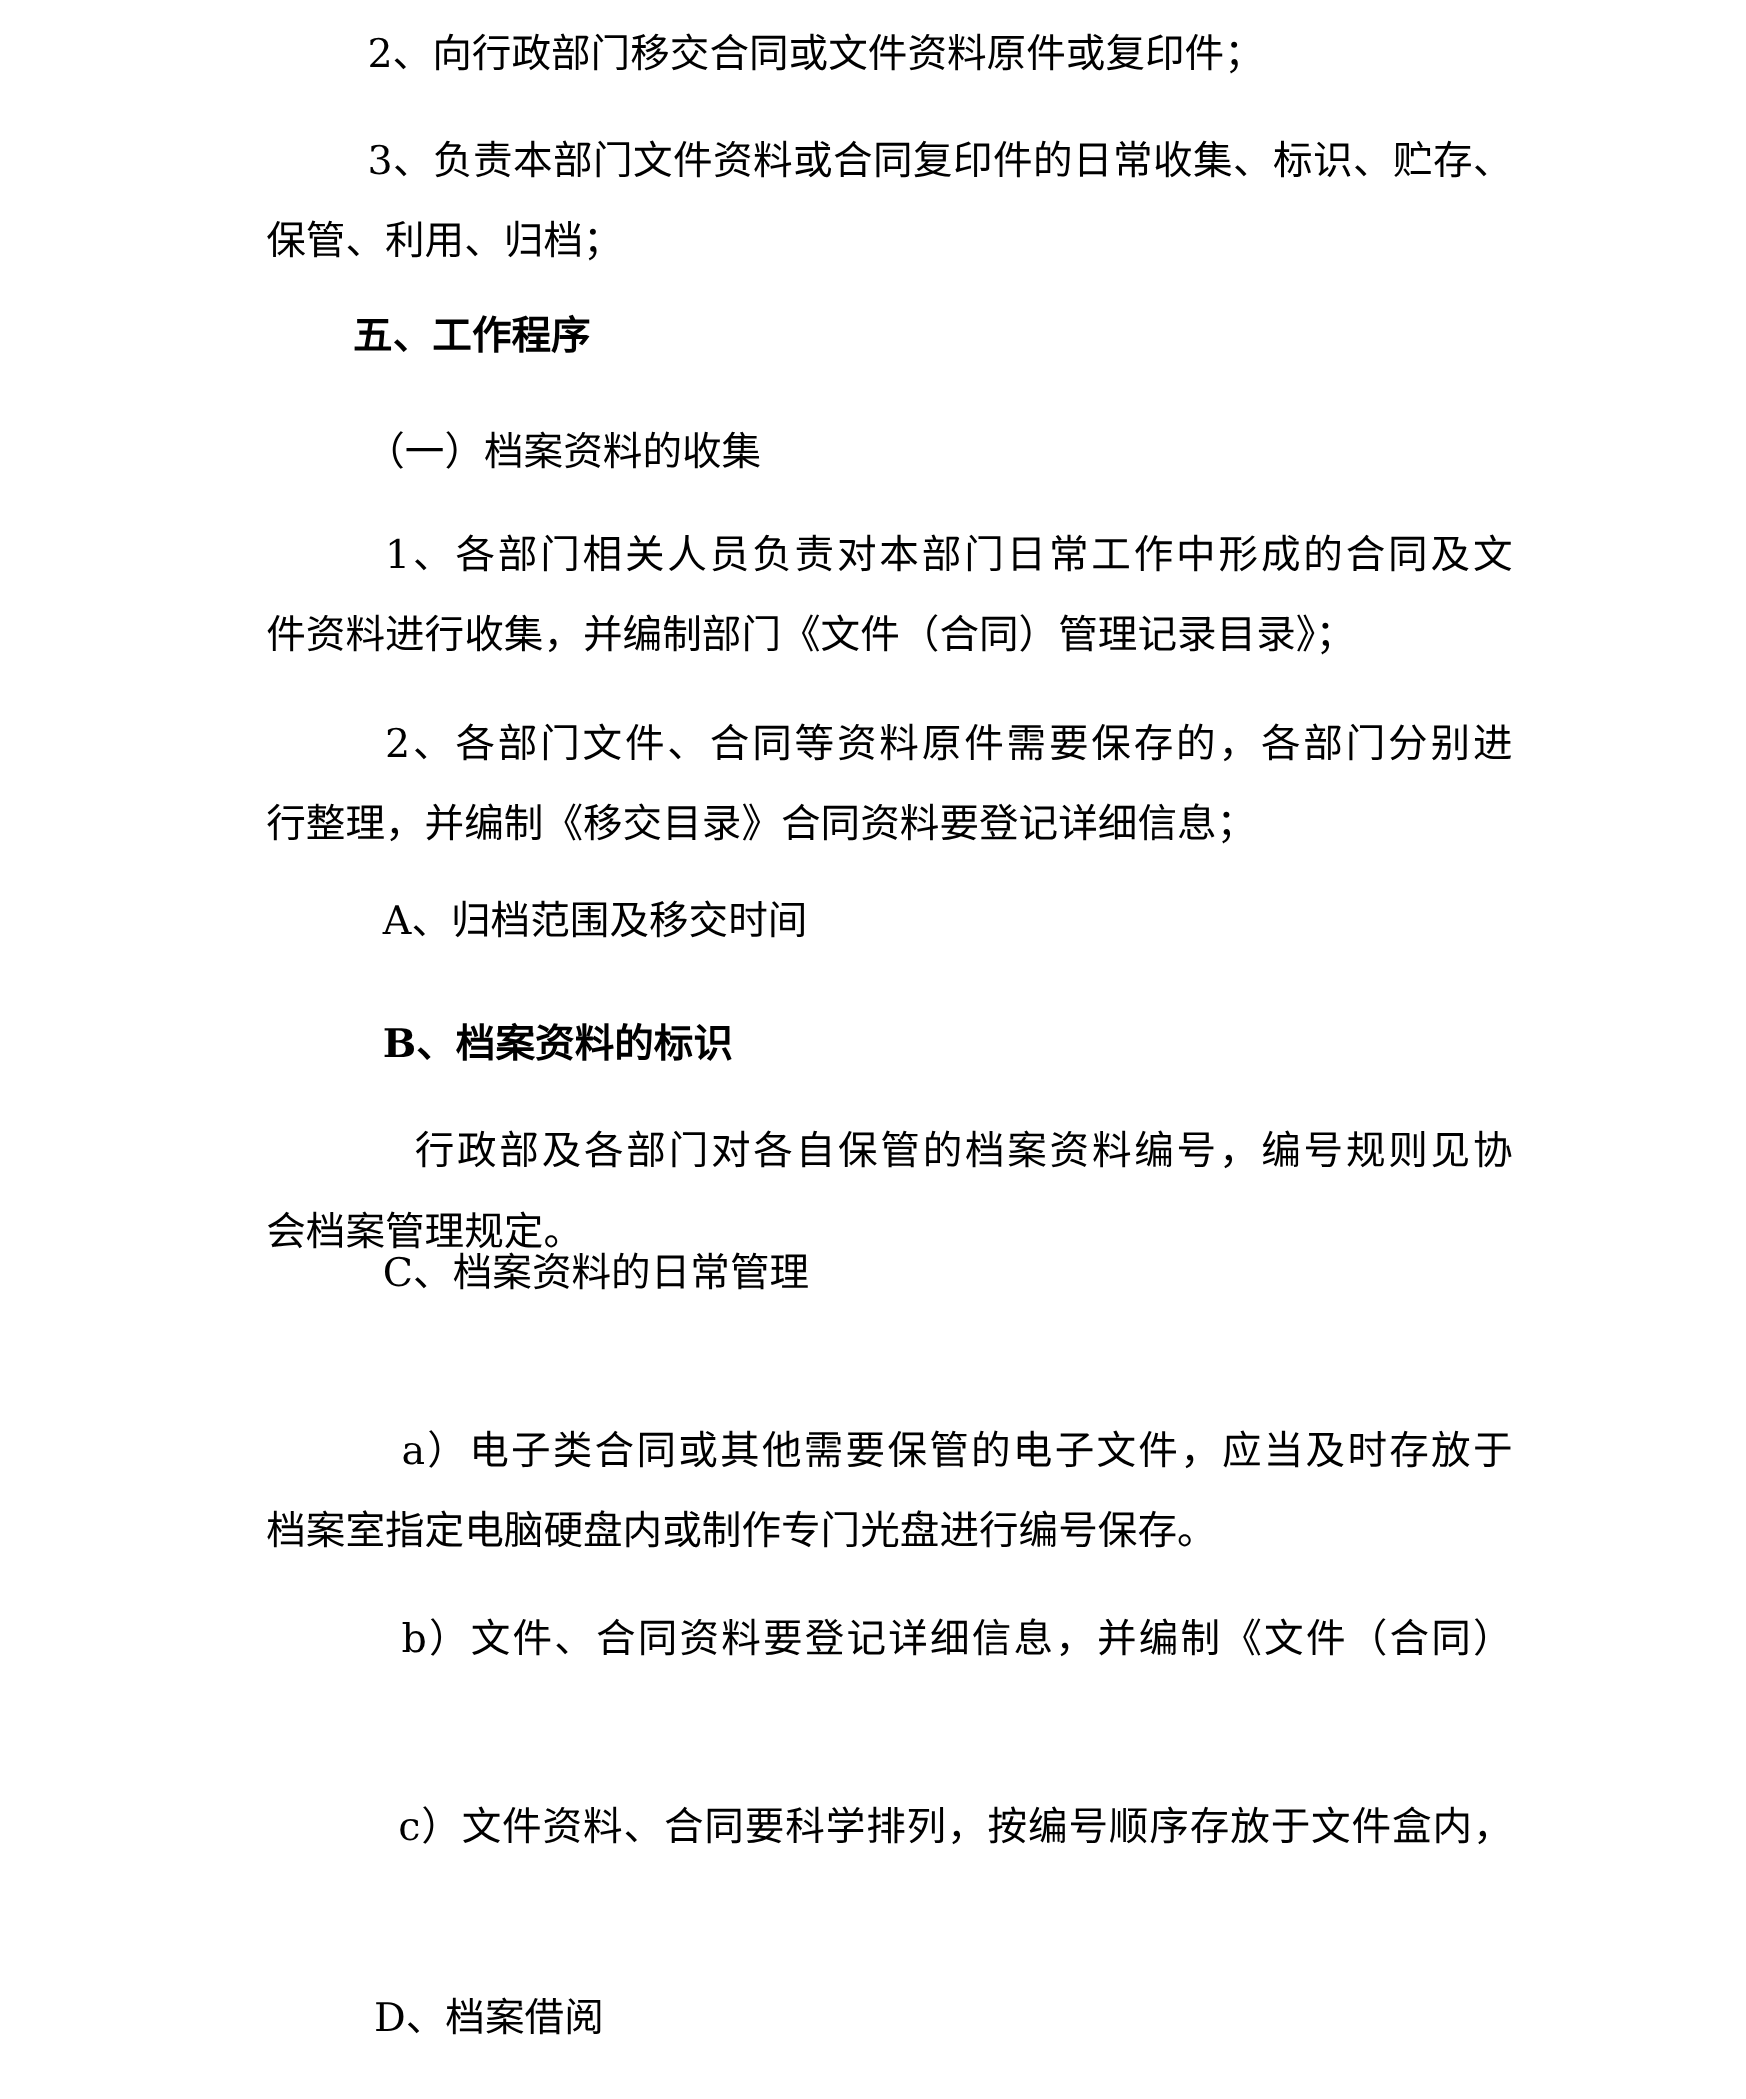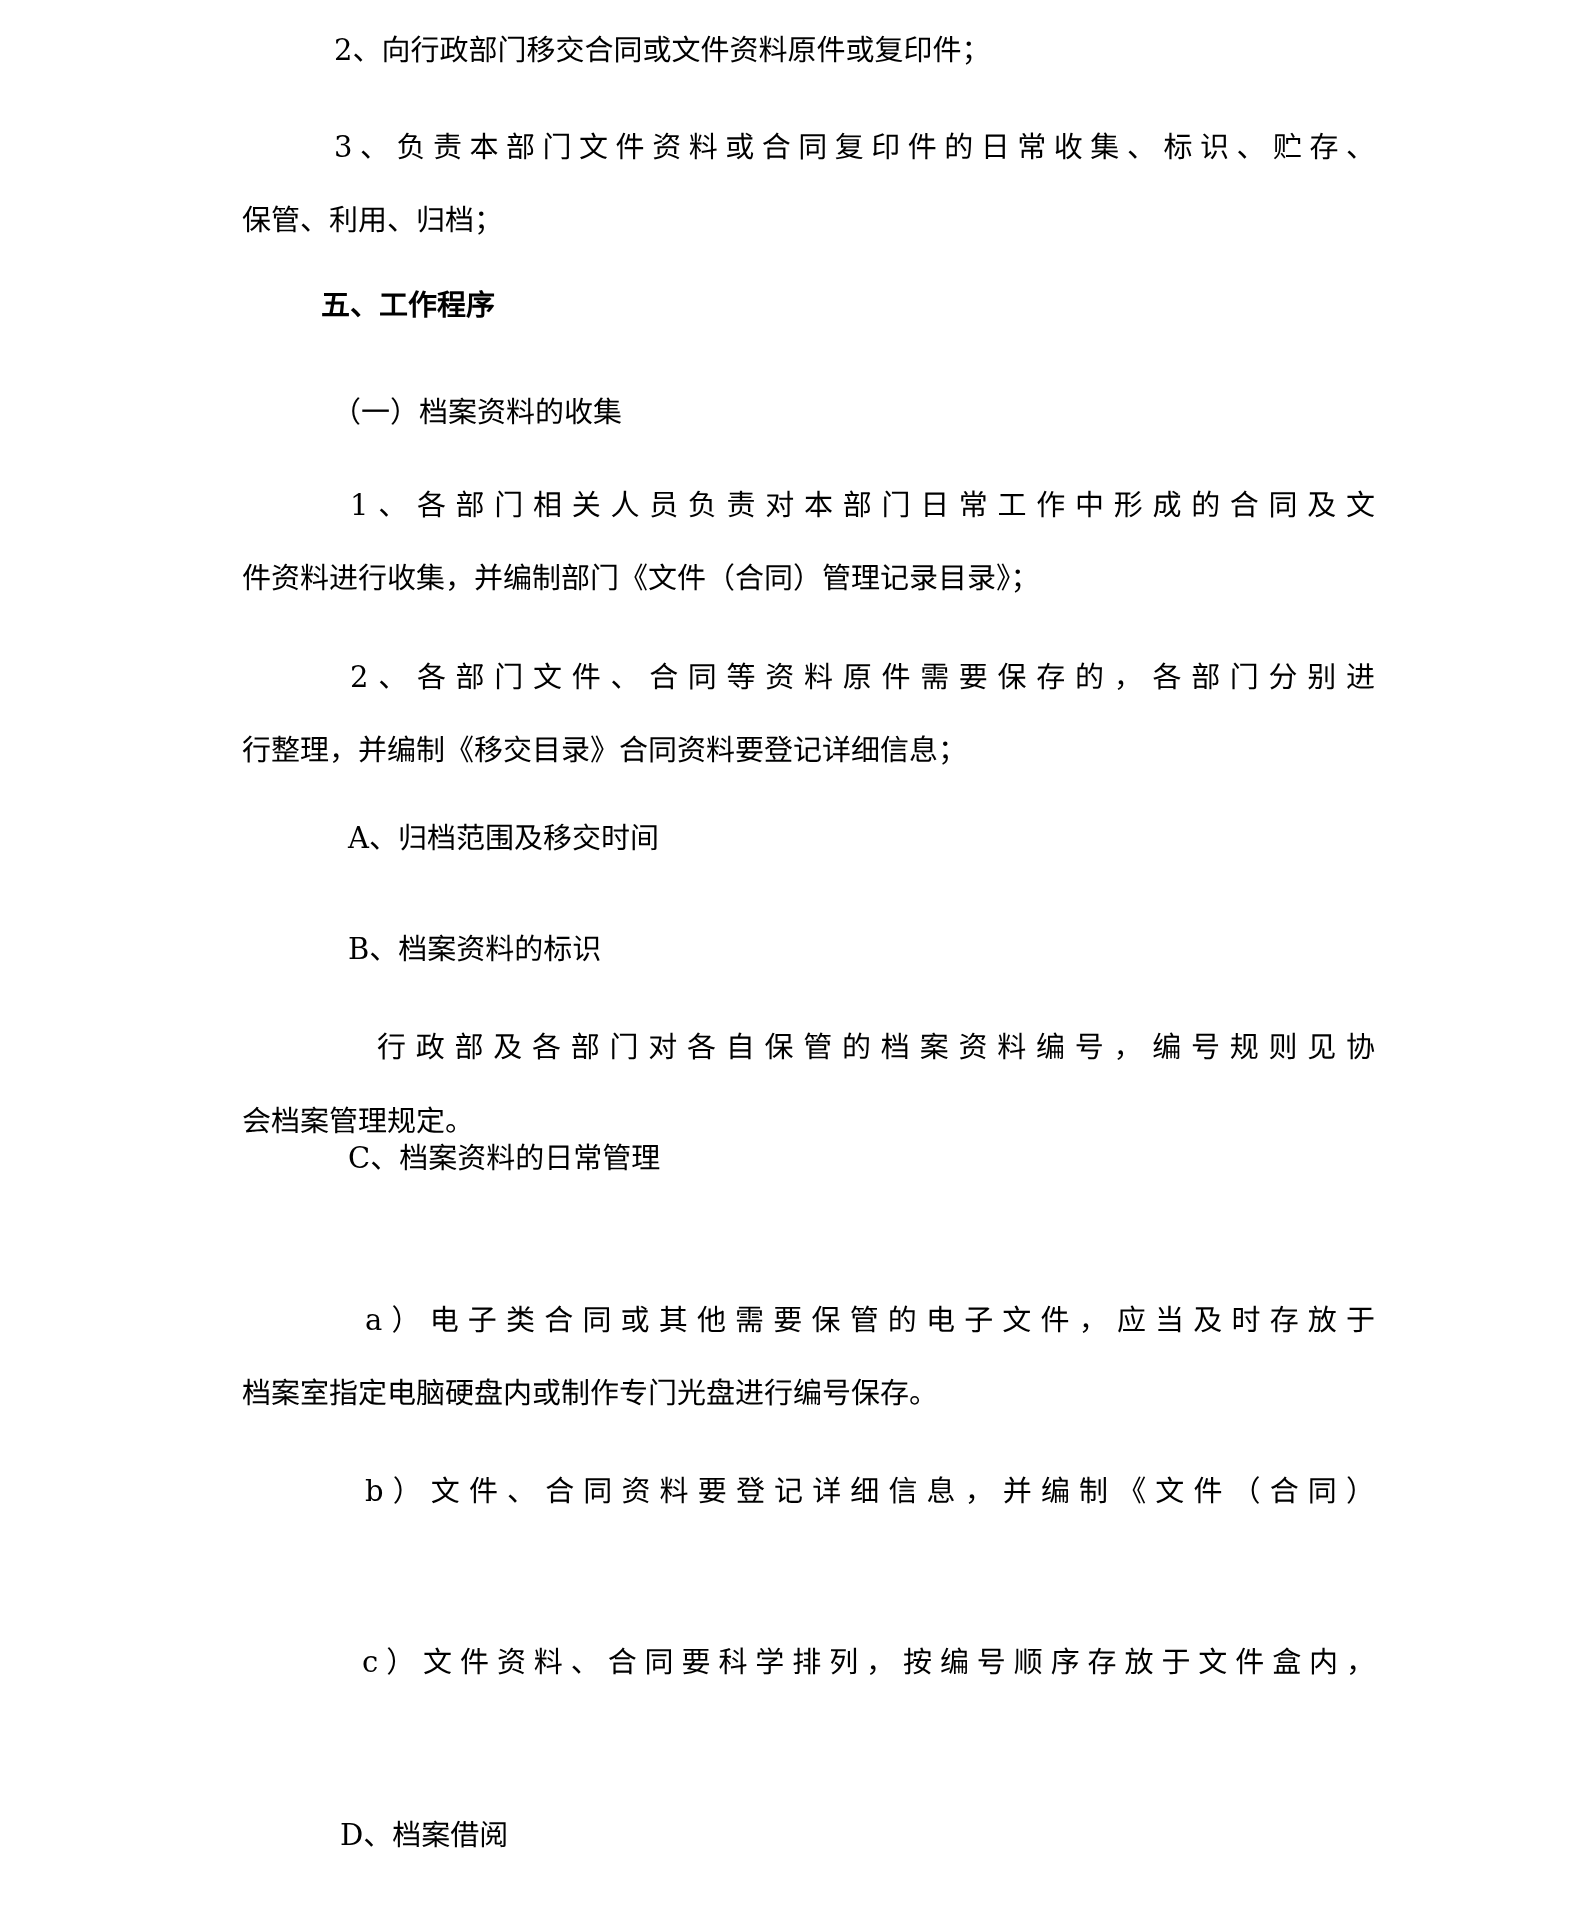--- a/index.html
+++ b/index.html
@@ -11,21 +11,21 @@
     position: relative;
     width: 1587px;
     height: 1908px;
     background: #ffffff;
     overflow: hidden;
     font-family: "DejaVu Serif", "Liberation Serif", serif;
     color: #000000;
   }
   .line {
     position: absolute;
-    font-size: 29px;
+    font-size: 36px;
     line-height: 44px;
     white-space: nowrap;
     color: #000000;
     font-weight: normal;
   }
   
   .fill {
     white-space: normal;
     text-align: justify;
     text-align-last: justify;
@@ -49,21 +49,21 @@
   <div class="line" style="top:390px; left:332px;">（一）档案资料的收集</div>
 
   <div class="line fill" style="top:483px; left:350px; width:1025px;">1、各部门相关人员负责对本部门日常工作中形成的合同及文</div>
   <div class="line" style="top:556px; left:242px;text-align:right;">件资料进行收集，并编制部门《文件（合同）管理记录目录》；</div>
 
   <div class="line fill" style="top:655px; left:350px; width:1025px;">2、各部门文件、合同等资料原件需要保存的，各部门分别进</div>
   <div class="line" style="top:728px; left:242px;">行整理，并编制《移交目录》合同资料要登记详细信息；</div>
 
   <div class="line" style="top:816px; left:348px;">A、归档范围及移交时间</div>
 
-  <div class="line" style="top:927px; left:348px;">B、档案资料的标识</div>
+  <div class="line" style="top:927px; left:348px;font-weight:bold;">B、档案资料的标识</div>
 
   <div class="line fill" style="top:1025px; left:377px; width:998px;">行政部及各部门对各自保管的档案资料编号，编号规则见协</div>
   <div class="line" style="top:1099px; left:242px;">会档案管理规定。</div>
 
   <div class="line" style="top:1136px; left:348px;">C、档案资料的日常管理</div>
 
   <div class="line fill" style="top:1298px; left:365px; width:1010px;">a）电子类合同或其他需要保管的电子文件，应当及时存放于</div>
   <div class="line" style="top:1371px; left:242px;">档案室指定电脑硬盘内或制作专门光盘进行编号保存。</div>
 
   <div class="line fill" style="top:1469px; left:365px; width:1010px;">b）文件、合同资料要登记详细信息，并编制《文件（合同）</div>

